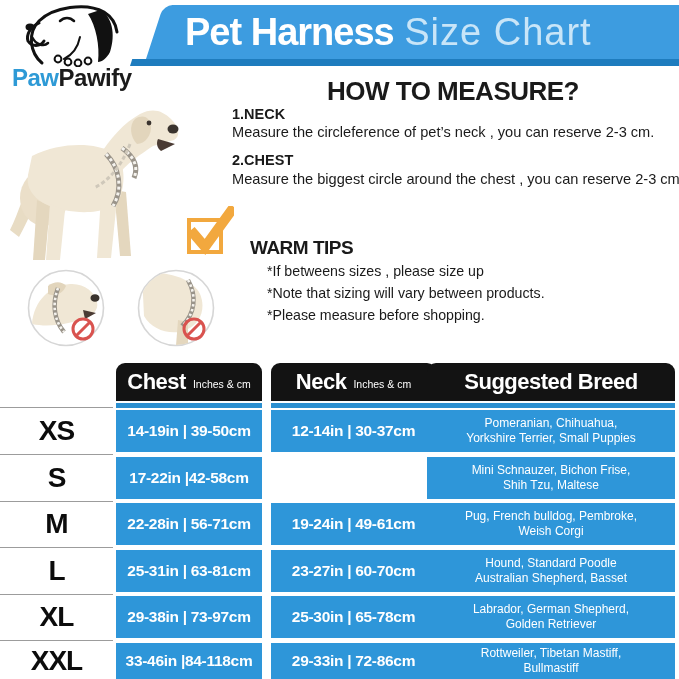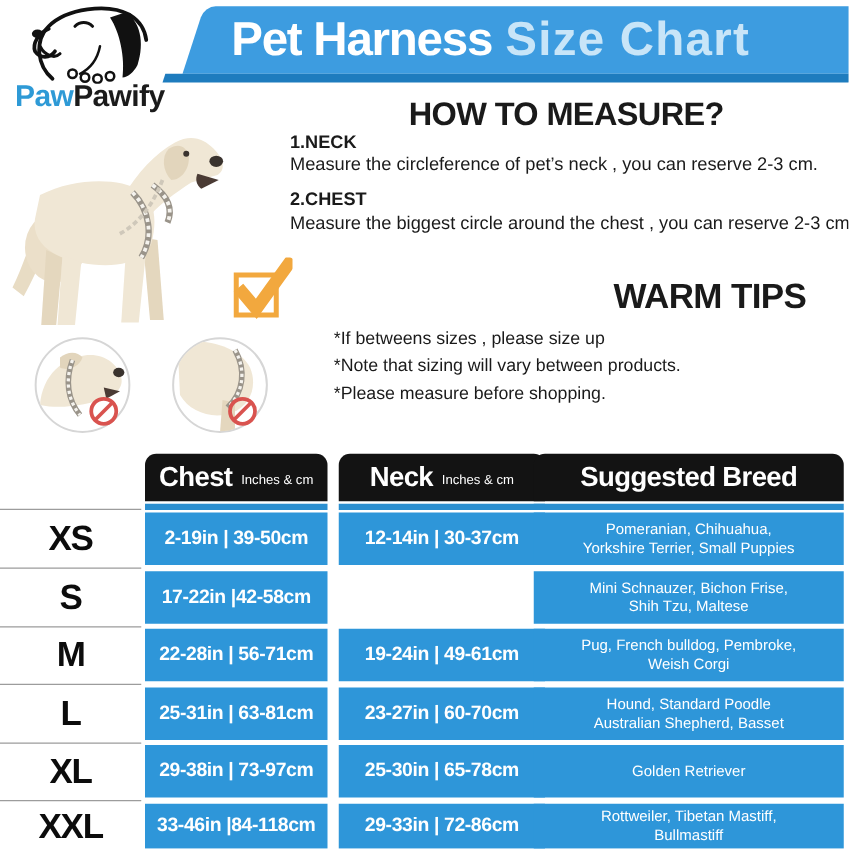--- a/index.html
+++ b/index.html
@@ -9,21 +9,21 @@
 
   
   .banner-shape { position:absolute; left:146px; top:5px; width:540px; height:54px;
     background:var(--banner-blue,#3D9CE0); transform:skewX(-18deg); transform-origin:0 100%;
     border-top-left-radius:9px; }
   .banner-underlay { position:absolute; left:130px; top:59px; width:549px; height:7px;
     background:var(--banner-dark-blue,#1E7CBE); transform:skewX(-18deg); transform-origin:0 100%; }
   .banner-title { position:absolute; left:185px; top:5px; height:54px; line-height:54px;
     font-size:38px; white-space:nowrap; }
   .banner-title .t-bold { color:#fff; font-weight:bold; letter-spacing:-1px; }
-  .banner-title .t-light { color:var(--title-light-blue,#C8E5F8); font-weight:700; letter-spacing:1px; }
+  .banner-title .t-light { color:var(--title-light-blue,#C8E5F8); font-weight:400; letter-spacing:1px; }
 
   
   .logo-art { position:absolute; left:18px; top:1px; }
   .logo-text { position:absolute; left:12px; top:64px; font-size:24px; font-weight:bold; letter-spacing:-0.5px; }
   .logo-text .lt-blue { color:var(--logo-blue,#2E9AD6); }
   .logo-text .lt-dark { color:#1b1b1b; }
 
   
   .dog-photo { position:absolute; left:2px; top:98px; }
   .check-icon { position:absolute; left:186px; top:206px; }
@@ -33,22 +33,22 @@
 
   
   .h2m-title { position:absolute; left:250px; top:76px; width:406px; text-align:center;
     font-size:26px; font-weight:bold; letter-spacing:-0.5px; }
   .step-label { position:absolute; left:232px; font-size:14.5px; font-weight:bold; }
   .step-text  { position:absolute; left:232px; font-size:14.6px; white-space:nowrap; }
   .step1-label { top:106px; } .step1-text { top:124px; }
   .step2-label { top:152px; } .step2-text { top:171px; }
 
   
-  .tips-title { position:absolute; left:250px; top:221px; width:395px; text-align:right;
-    font-size:28px; font-weight:bold; letter-spacing:-0.5px; }
+  .tips-title { position:absolute; left:250px; top:237px; width:395px; text-align:left;
+    font-size:19px; font-weight:bold; letter-spacing:-0.5px; }
   .tip { position:absolute; left:267px; font-size:14.2px; }
   .tip-0 { top:263px; } .tip-1 { top:285px; } .tip-2 { top:307px; }
 
   
   .size-table { position:absolute; left:0; top:363px; width:679px; height:316px;border-radius:15px; }
   .hdr, .hdr-strip, .trow, .hairline { position:absolute; }
   .col-chest { left:116px; width:146px; }
   .col-neck  { left:271px; width:165px; }
   .col-breed { left:427px; width:248px; }
   .hdr { top:0; height:38px; background:var(--table-header-black,#131313);
@@ -192,21 +192,21 @@
 
     <div class="hairline hl-0"></div>
     <div class="hairline hl-1"></div>
     <div class="hairline hl-2"></div>
     <div class="hairline hl-3"></div>
     <div class="hairline hl-4"></div>
     <div class="hairline hl-5"></div>
 
     <div class="trow tr-0">
       <div class="size-label">XS</div>
-      <div class="cell num col-chest">2-19in | 39-50cm</div>
+      <div class="cell num col-chest">14-19in | 39-50cm</div>
       <div class="cell num col-neck">12-14in | 30-37cm</div>
       <div class="cell breed col-breed">
         <div>Pomeranian,  Chihuahua,</div>
         <div>Yorkshire Terrier,  Small Puppies</div>
       </div>
     </div>
 
     <div class="trow tr-1">
       <div class="size-label">S</div>
       <div class="cell num col-chest">17-22in |42-58cm</div>
@@ -234,20 +234,21 @@
         <div>Hound,  Standard Poodle</div>
         <div>Australian Shepherd,  Basset</div>
       </div>
     </div>
 
     <div class="trow tr-4">
       <div class="size-label">XL</div>
       <div class="cell num col-chest">29-38in | 73-97cm</div>
       <div class="cell num col-neck">25-30in | 65-78cm</div>
       <div class="cell breed col-breed">
+        <div>Labrador,  German Shepherd,</div>
         <div>Golden Retriever</div>
       </div>
     </div>
 
     <div class="trow tr-5">
       <div class="size-label">XXL</div>
       <div class="cell num col-chest">33-46in |84-118cm</div>
       <div class="cell num col-neck">29-33in | 72-86cm</div>
       <div class="cell breed col-breed">
         <div>Rottweiler,  Tibetan Mastiff,</div>

